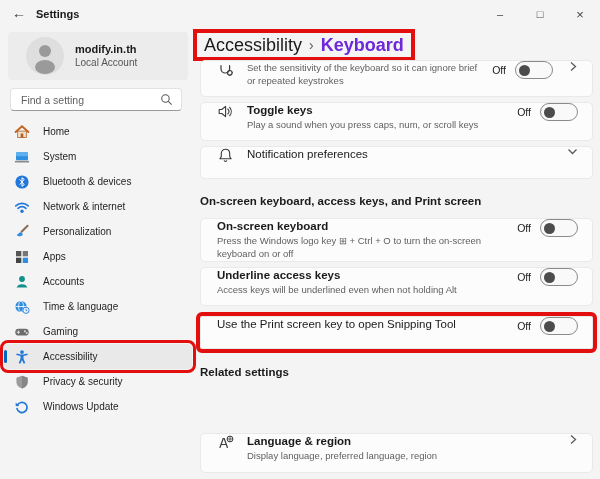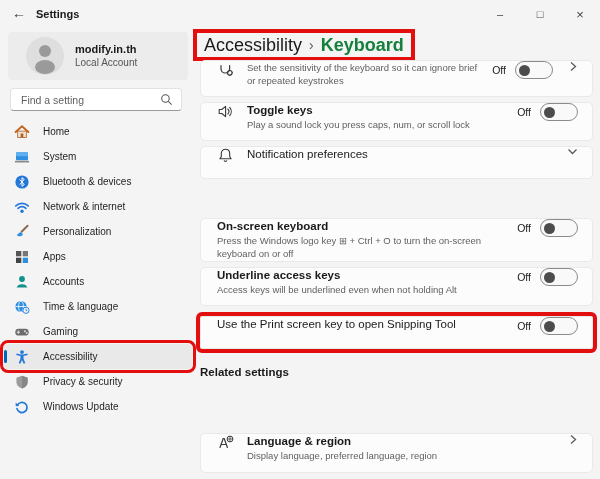--- a/index.html
+++ b/index.html
@@ -28,21 +28,21 @@
   .nav-item{position:relative;height:25px;display:flex;align-items:center;gap:13px;padding-left:10px;border-radius:4px;font-size:10px;color:#1f1f1f;cursor:pointer;}
   .nav-item .ni{width:16px;height:16px;flex:none;display:flex;}
   .nav-item.selected{background:#e9e9e9;}
   .sel-bar{position:absolute;left:0;top:6px;width:3px;height:13px;border-radius:2px;background:#0067c0;}
   .nav-item.red-note{outline:3px solid #e30f0f;outline-offset:1px;}
   
   .content{position:absolute;left:196px;top:28px;right:0;bottom:0;}
   .bc-box{position:absolute;left:-3px;top:1px;height:32px;display:inline-flex;align-items:center;gap:7px;border:4px solid #e30f0f;padding:0 7px;background:transparent;}
   .bc-parent{font-size:18px;font-weight:400;color:#1a1a1a;cursor:pointer;}
   .bc-sep{font-size:14px;color:#5a5a5a;}
-  .bc-current{font-size:18px;font-weight:700;color:#15803d;}
+  .bc-current{font-size:18px;font-weight:700;color:#6d28d9;}
   .card{position:absolute;left:4px;width:393px;background:#fcfcfc;border:1px solid #e9e9e9;border-radius:5px;display:flex;align-items:flex-start;padding:0 14px;gap:12px;}
   .card.red-note{outline:4px solid #e30f0f;outline-offset:0px;border-radius:2px;}
   .row-icon{width:20px;flex:none;display:flex;justify-content:center;}
   .row-text{flex:1;min-width:0;}
   .row-title{font-size:11.5px;font-weight:700;color:#1a1a1a;line-height:1.3;}
   .row-desc{font-size:9.5px;color:#5f5f5f;line-height:1.35;margin-top:1px;}
   .toggle-group{display:flex;align-items:center;gap:9px;flex:none;}
   .off-label{font-size:10.5px;color:#1a1a1a;}
   .toggle{position:relative;width:38px;height:18px;border:1px solid #8a8a8a;border-radius:10px;background:#f9f9f9;flex:none;cursor:pointer;}
   .knob{position:absolute;left:3px;top:2.5px;width:11px;height:11px;border-radius:50%;background:#4c4c4c;}
@@ -257,21 +257,21 @@
 
     <div class="card" style="top:74px;height:39px;">
       <span class="row-icon">
         <svg width="17" height="17" viewBox="0 0 17 17">
             <path d="M2.2 6.5h2.6L8.6 3.4v10.2L4.8 10.5H2.2z" fill="none" stroke="#3a3a3a" stroke-width="1.1" stroke-linejoin="round"></path>
             <path d="M10.8 6a3.6 3.6 0 0 1 0 5M12.7 4.3a6.4 6.4 0 0 1 0 8.4" stroke="#3a3a3a" stroke-width="1.1" fill="none" stroke-linecap="round"></path>
           </svg>
       </span>
       <div class="row-text">
         <div class="row-title">Toggle keys</div>
-        <div class="row-desc">Play a sound lock you press caps, num, or scroll lock</div>
+        <div class="row-desc">Play a sound when you press caps, num, or scroll keys</div>
       </div>
       <div class="toggle-group">
         <span class="off-label">Off</span>
         <div class="toggle">
             <div class="knob"></div>
           </div>
       </div>
     </div>
 
     <div class="card" style="top:118px;height:33px;">
@@ -284,20 +284,21 @@
       <div class="row-text">
         <div class="row-title" style="font-weight:400;font-size:11.5px;">Notification preferences</div>
       </div>
       <span class="chev">
         <svg width="11" height="9" viewBox="0 0 11 9">
             <path d="M1.5 2.5 5.5 6.5 9.5 2.5" stroke="#5a5a5a" stroke-width="1.3" fill="none"></path>
           </svg>
       </span>
     </div>
 
+    <div class="section-h" style="top:167px;">On-screen keyboard, access keys, and Print screen</div>
 
     <div class="card" style="top:190px;height:44px;">
       <div class="row-text" style="padding-left:2px;">
         <div class="row-title">On-screen keyboard</div>
         <div class="row-desc">Press the Windows logo key ⊞ + Ctrl + O to turn the on-screen keyboard on or off</div>
       </div>
       <div class="toggle-group">
         <span class="off-label">Off</span>
         <div class="toggle">
             <div class="knob"></div>

